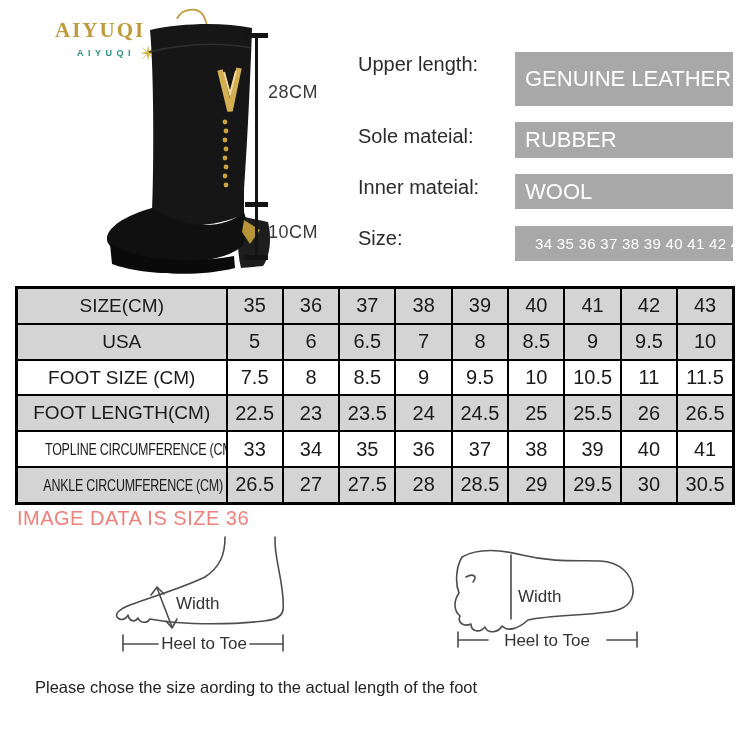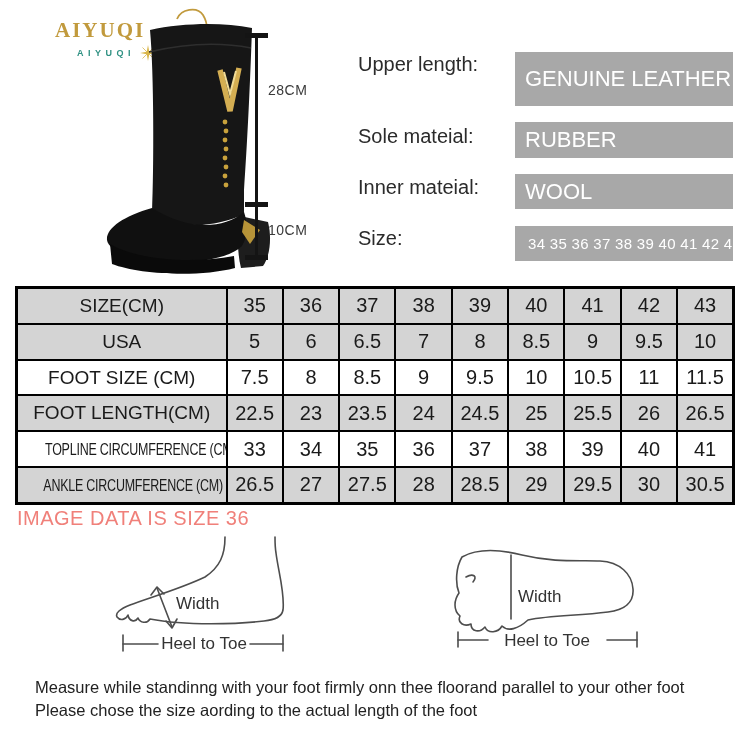--- a/index.html
+++ b/index.html
@@ -18,33 +18,33 @@
   .logo-sub-row { display:flex; align-items:center; margin-top:2px; margin-left:22px; }
   .logo-sub {
     font-size:9px; font-weight:bold; letter-spacing:4.5px; color:#2f9183; white-space:nowrap;
   }
   
   .boot-svg { position:absolute; left:92px; top:18px; }
   
   .measure-line { position:absolute; left:255px; top:35px; width:3px; height:223px; background:#141414; }
   .measure-cap { position:absolute; left:245px; width:23px; height:5px; background:#141414; }
   .cap-top { top:33px; } .cap-mid { top:202px; } .cap-bot { top:255px; }
-  .mlabel { position:absolute; left:268px; font-size:14px; color:#3a3a3a; letter-spacing:0.5px; }
+  .mlabel { position:absolute; left:268px; font-size:18px; color:#3a3a3a; letter-spacing:0.5px; }
   .mlabel-28 { top:82px; } .mlabel-10 { top:222px; }
   
   .mat-label { position:absolute; left:358px; font-size:20px; color:#2b2b2b; white-space:nowrap; }
   .lab-upper { top:53px; } .lab-sole { top:125px; } .lab-inner { top:176px; } .lab-size { top:227px; }
   .mat-box {
     position:absolute; left:515px; width:218px; background:#a8a8a8; color:#ffffff;
     display:flex; align-items:center; padding-left:10px; font-size:22px; white-space:nowrap;
   }
   .box-upper { top:52px; height:54px; }
   .box-sole  { top:122px; height:36px; }
   .box-inner { top:174px; height:35px; }
-  .box-size  { top:226px; height:35px; font-size:15px; padding-left:13px; letter-spacing:0.3px; }
+  .box-size  { top:226px; height:35px; font-size:15px; padding-left:20px; letter-spacing:0.3px; }
   
   table.size-table {
     position:absolute; left:15px; top:286px; width:720px; height:219px;
     border-collapse:collapse; table-layout:fixed; border:3px solid #000;
   }
   .size-table th, .size-table td {
     border:2px solid #000; text-align:center; vertical-align:middle;
     font-size:20px; color:#1a1a1a; padding:0; overflow:hidden; white-space:nowrap;
   }
   .size-table th { font-weight:normal; font-size:19px; }
@@ -235,17 +235,16 @@
       <path d="M26,42 C33,38 38,41 33,47"></path>
       <path d="M71,20 L71,84"></path>
       <path d="M18,97 L18,112 M197,97 L197,112"></path>
       <path d="M18,105 L48,105 M167,105 L197,105"></path>
     </g>
     <text x="78" y="67">Width</text>
     <text x="107" y="111" text-anchor="middle">Heel to Toe</text>
   </svg>
 
   <div class="footer">
-    <div>Measure while standinng with your foot firmly onn thee floorand parallel to your other foot</div>
     <div>Please chose the size aording to the actual length of the foot</div>
   </div>
 
 </div>
 
 </body></html>

